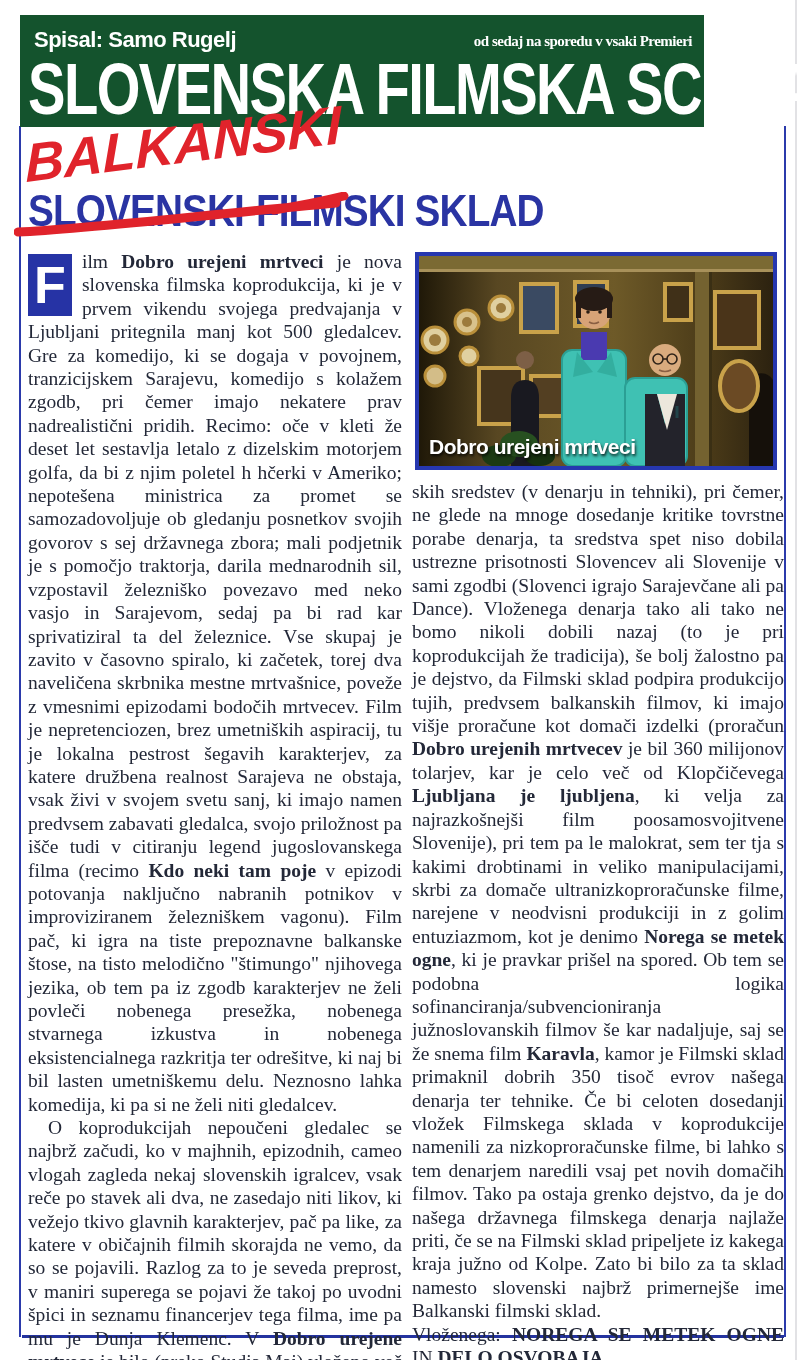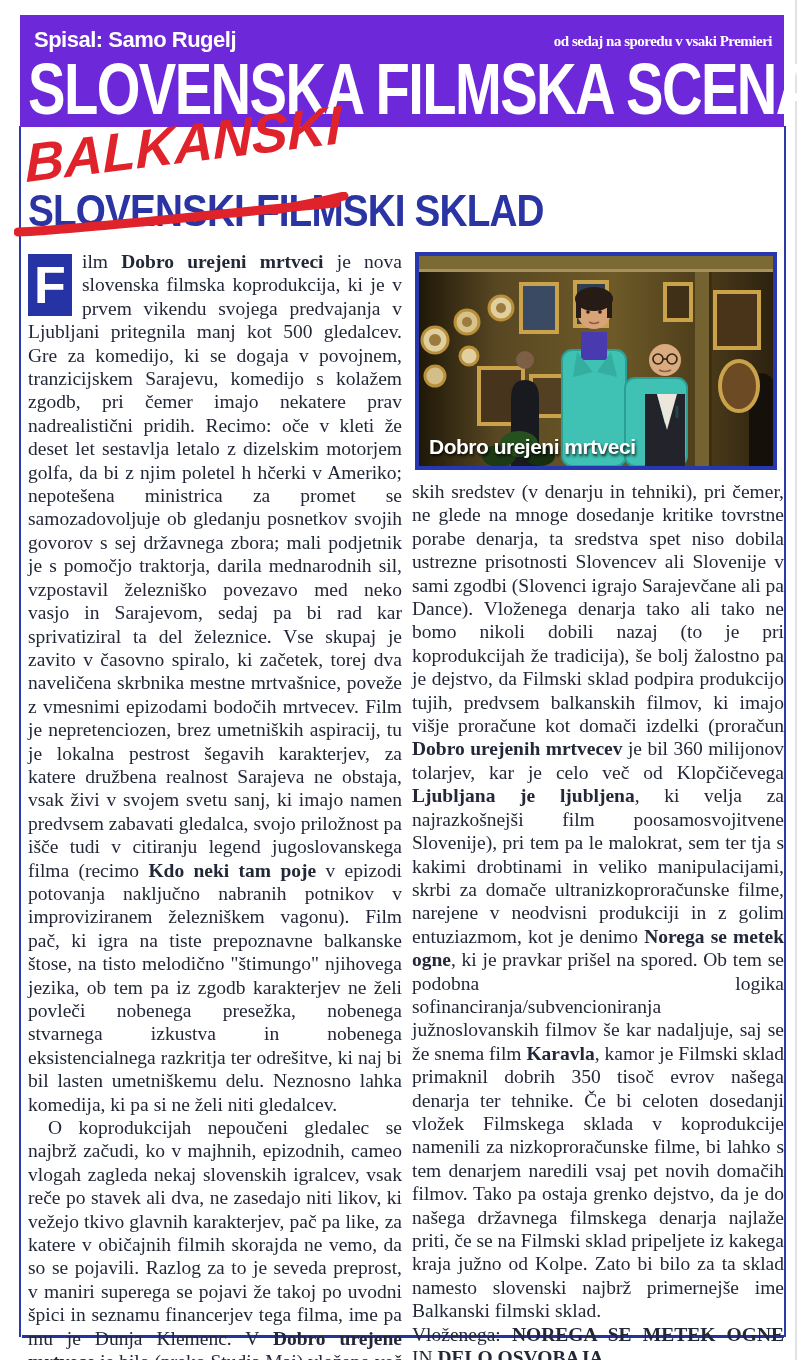--- a/index.html
+++ b/index.html
@@ -5,21 +5,21 @@
   html,body{margin:0;padding:0;background:#ffffff;}
   .page{position:relative;width:807px;height:1360px;background:#ffffff;overflow:hidden;
         font-family:"Liberation Serif", serif;}
   
   .rule{position:absolute;background:#2b3aab;}
   .rule-left{left:19px;top:126px;width:2px;height:1211px;}
   .rule-right{left:784px;top:126px;width:2px;height:1211px;}
   .rule-bottom{left:22px;top:1335px;width:762px;height:3px;background:#24339f;}
   .scan-edge{position:absolute;left:795px;top:0;width:2px;height:1360px;background:#e2e2e5;}
   
-  .bar{position:absolute;left:20px;top:15px;width:764px;height:112px;background:#6d28d9;}
+  .bar{position:absolute;left:20px;top:15px;width:684px;height:112px;background:#14532d;}
   .byline{position:absolute;left:14px;top:12px;color:#fff;
           font-family:"Liberation Sans",sans-serif;font-weight:bold;font-size:22px;letter-spacing:-0.5px;}
   .tagline{position:absolute;right:12px;top:18px;color:#fff;
            font-family:Liberation Serif, serif;font-weight:bold;font-size:15px;letter-spacing:-0.5px;}
   .masthead{position:absolute;left:8px;bottom:2px;color:#fff;white-space:nowrap;
             font-family:"Liberation Sans",sans-serif;font-weight:bold;font-size:72px;line-height:1;
             letter-spacing:-2px;transform:scaleX(0.78);transform-origin:left bottom;}
   
   .overwrite{position:absolute;left:26px;top:136px;color:#e0232b;white-space:nowrap;
              font-family:"Liberation Sans",sans-serif;font-weight:bold;font-style:italic;font-size:54px;

